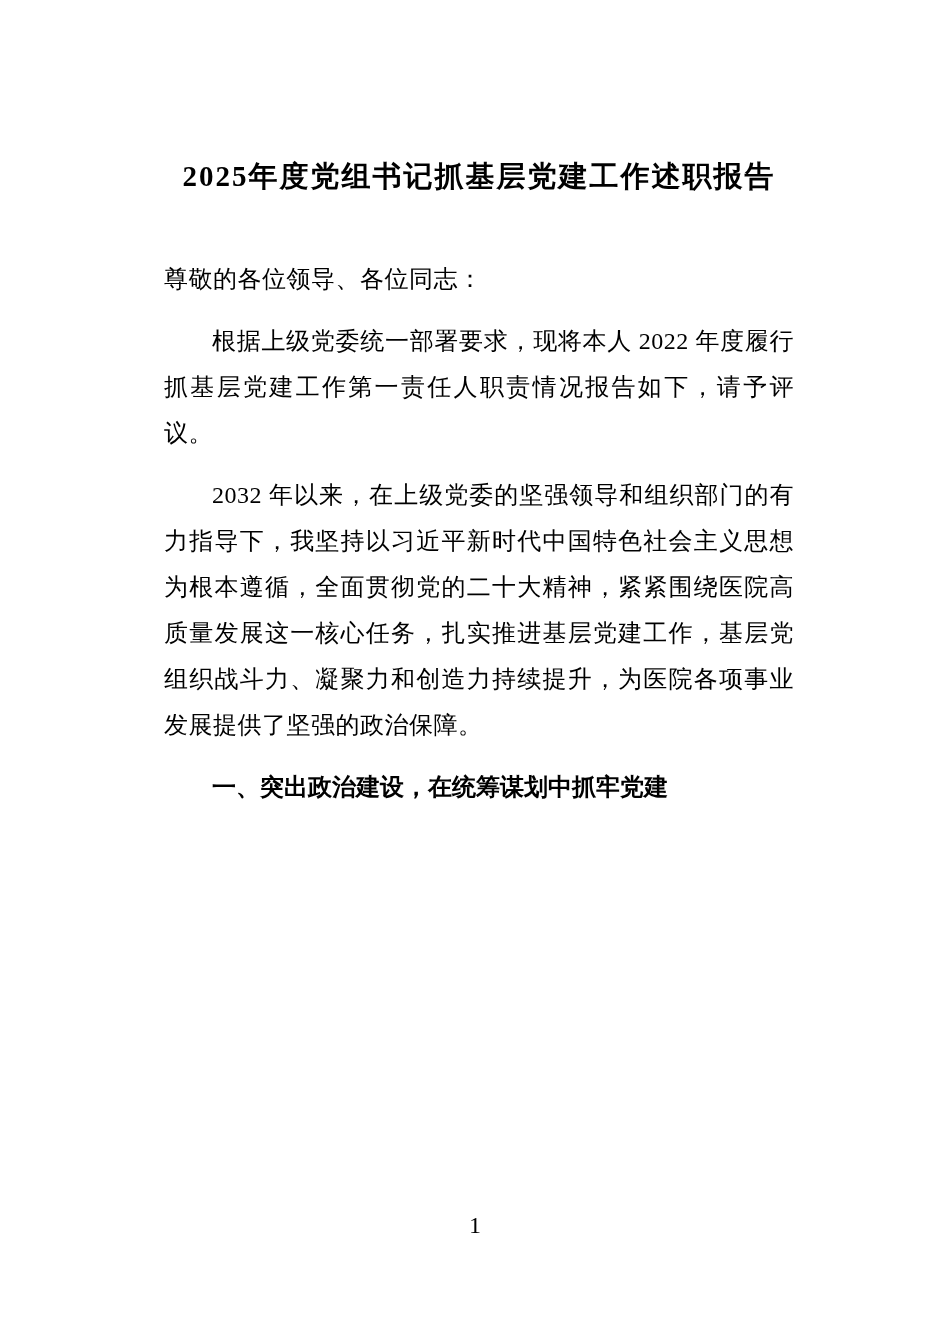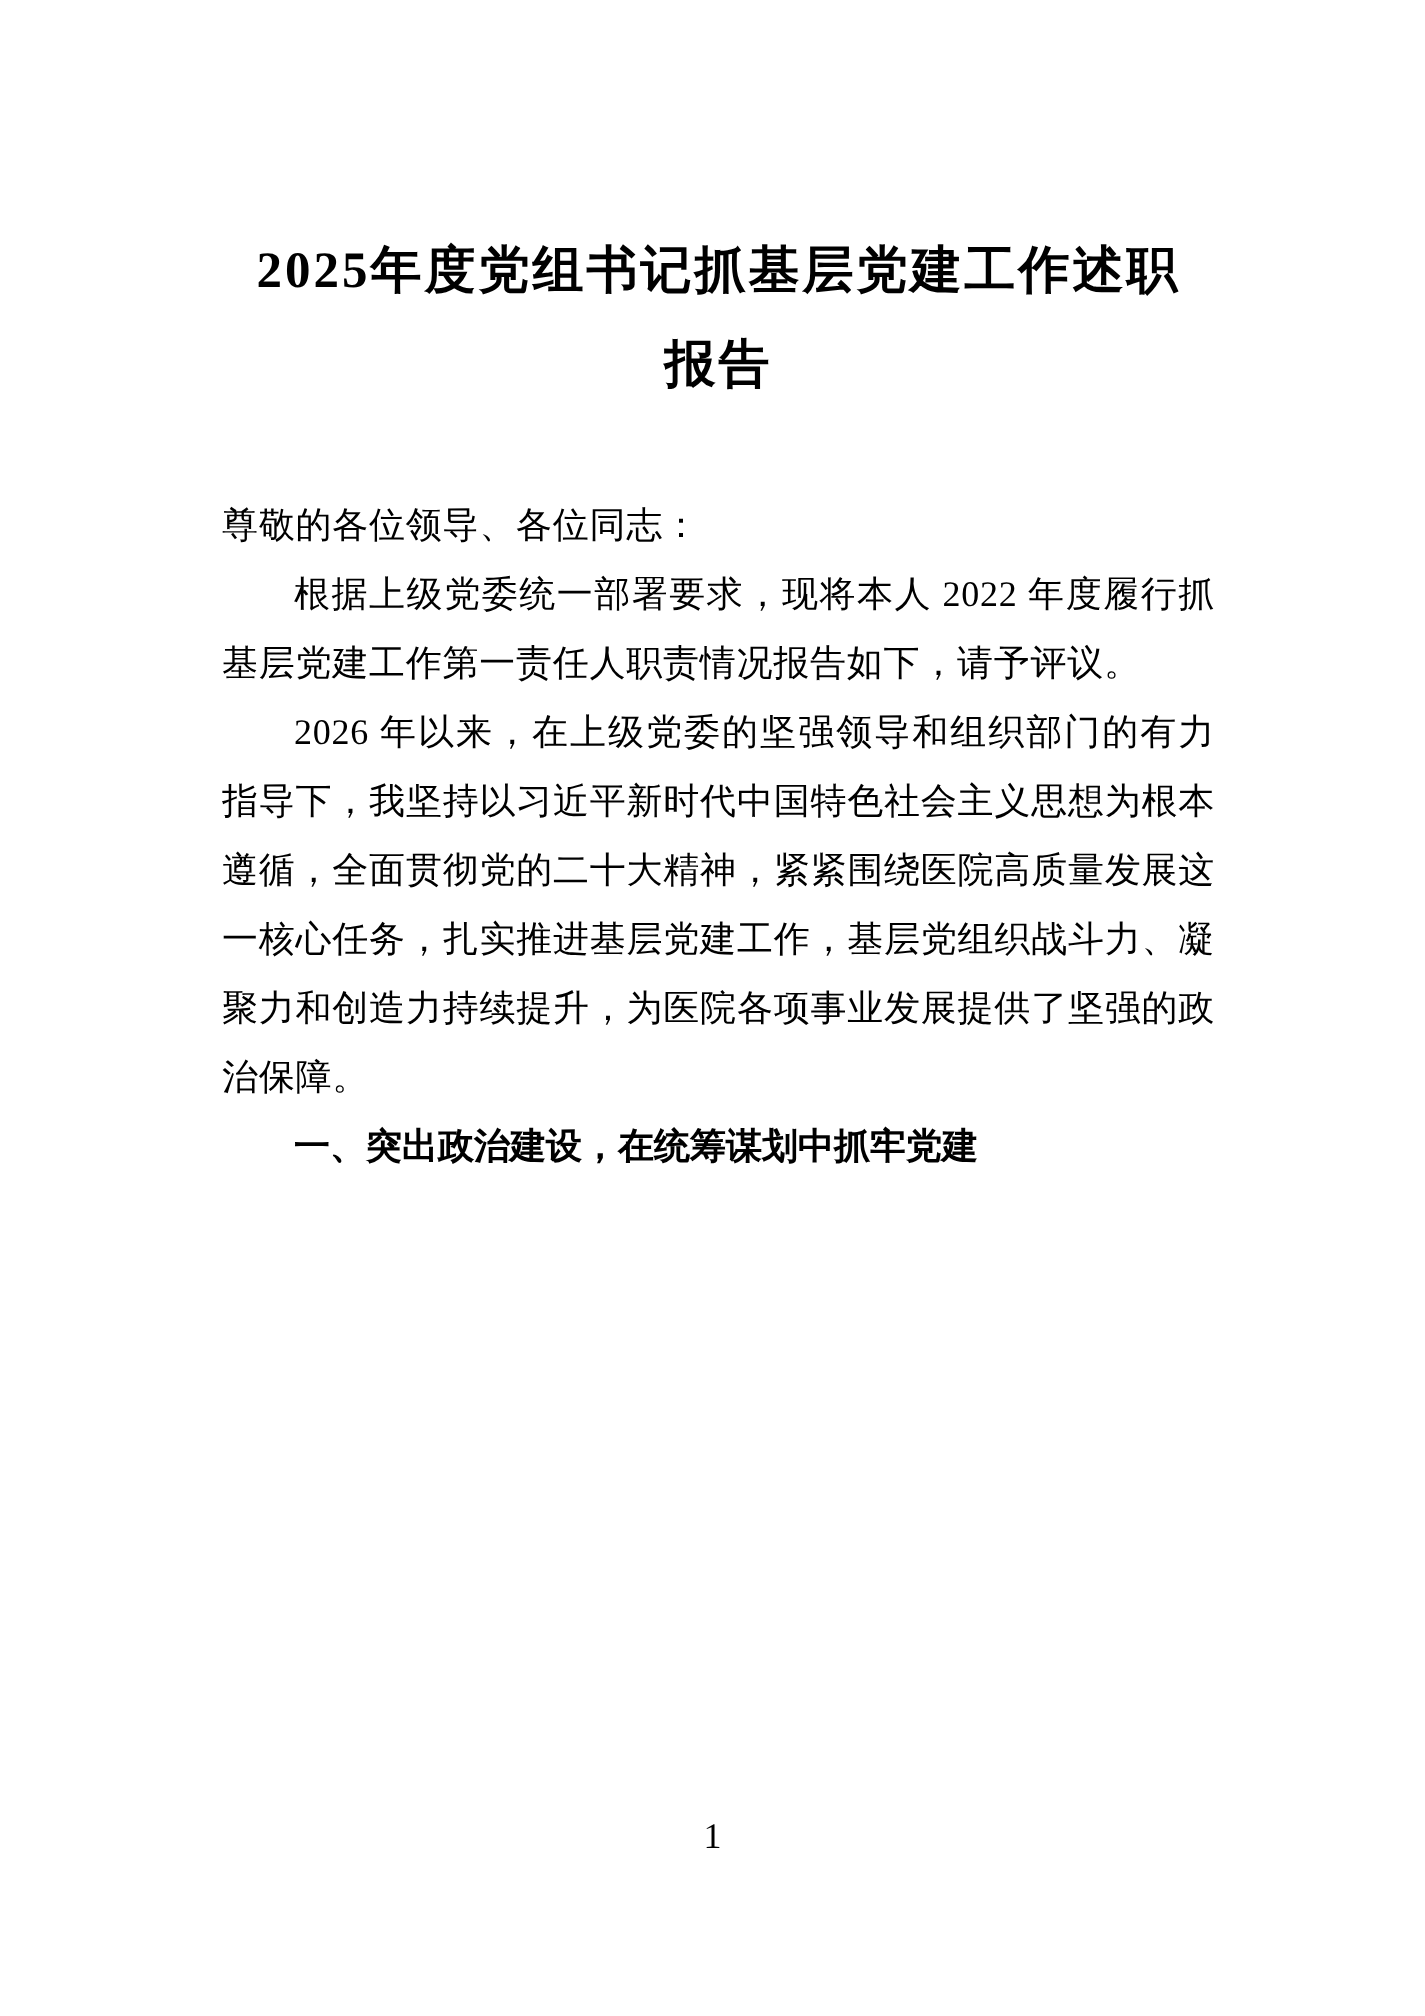--- a/index.html
+++ b/index.html
@@ -17,29 +17,29 @@
   .page {
     position: relative;
     width: 950px;
     height: 1344px;
     box-sizing: border-box;
     background: #ffffff;
     padding: 150px 140px 0 148px;
   }
   .doc-title {
     margin: 0 10px 52px 10px;
-    font-size: 34px;
+    font-size: 29px;
     font-weight: bold;
     text-align: center;
     line-height: 1.85;
     letter-spacing: 2px;
     color: #000000;
   }
   .body-para {
-    margin: 0;
+    margin: 16px;
     font-size: 24px;
     line-height: 46px;
     text-align: justify;
     text-indent: 2em;
     color: #000000;
     letter-spacing: 0.5px;
   }
   .salutation {
     text-indent: 0;
   }
@@ -70,21 +70,21 @@
 <body>
 
 <div class="page">
 
   <h1 class="doc-title">2025年度党组书记抓基层党建工作述职报告</h1>
 
   <p class="body-para salutation">尊敬的各位领导、各位同志：</p>
 
   <p class="body-para">根据上级党委统一部署要求，现将本人 2022 年度履行抓基层党建工作第一责任人职责情况报告如下，请予评议。</p>
 
-  <p class="body-para">2026 年以来，在上级党委的坚强领导和组织部门的有力指导下，我坚持以习近平新时代中国特色社会主义思想为根本遵循，全面贯彻党的二十大精神，紧紧围绕医院高质量发展这一核心任务，扎实推进基层党建工作，基层党组织战斗力、凝聚力和创造力持续提升，为医院各项事业发展提供了坚强的政治保障。</p>
+  <p class="body-para">2032 年以来，在上级党委的坚强领导和组织部门的有力指导下，我坚持以习近平新时代中国特色社会主义思想为根本遵循，全面贯彻党的二十大精神，紧紧围绕医院高质量发展这一核心任务，扎实推进基层党建工作，基层党组织战斗力、凝聚力和创造力持续提升，为医院各项事业发展提供了坚强的政治保障。</p>
 
   <p class="body-para heading1">一、突出政治建设，在统筹谋划中抓牢党建</p>
 
 
 
   <div class="page-footer">
     <span class="page-number">1</span>
   </div>
 
 </div>

